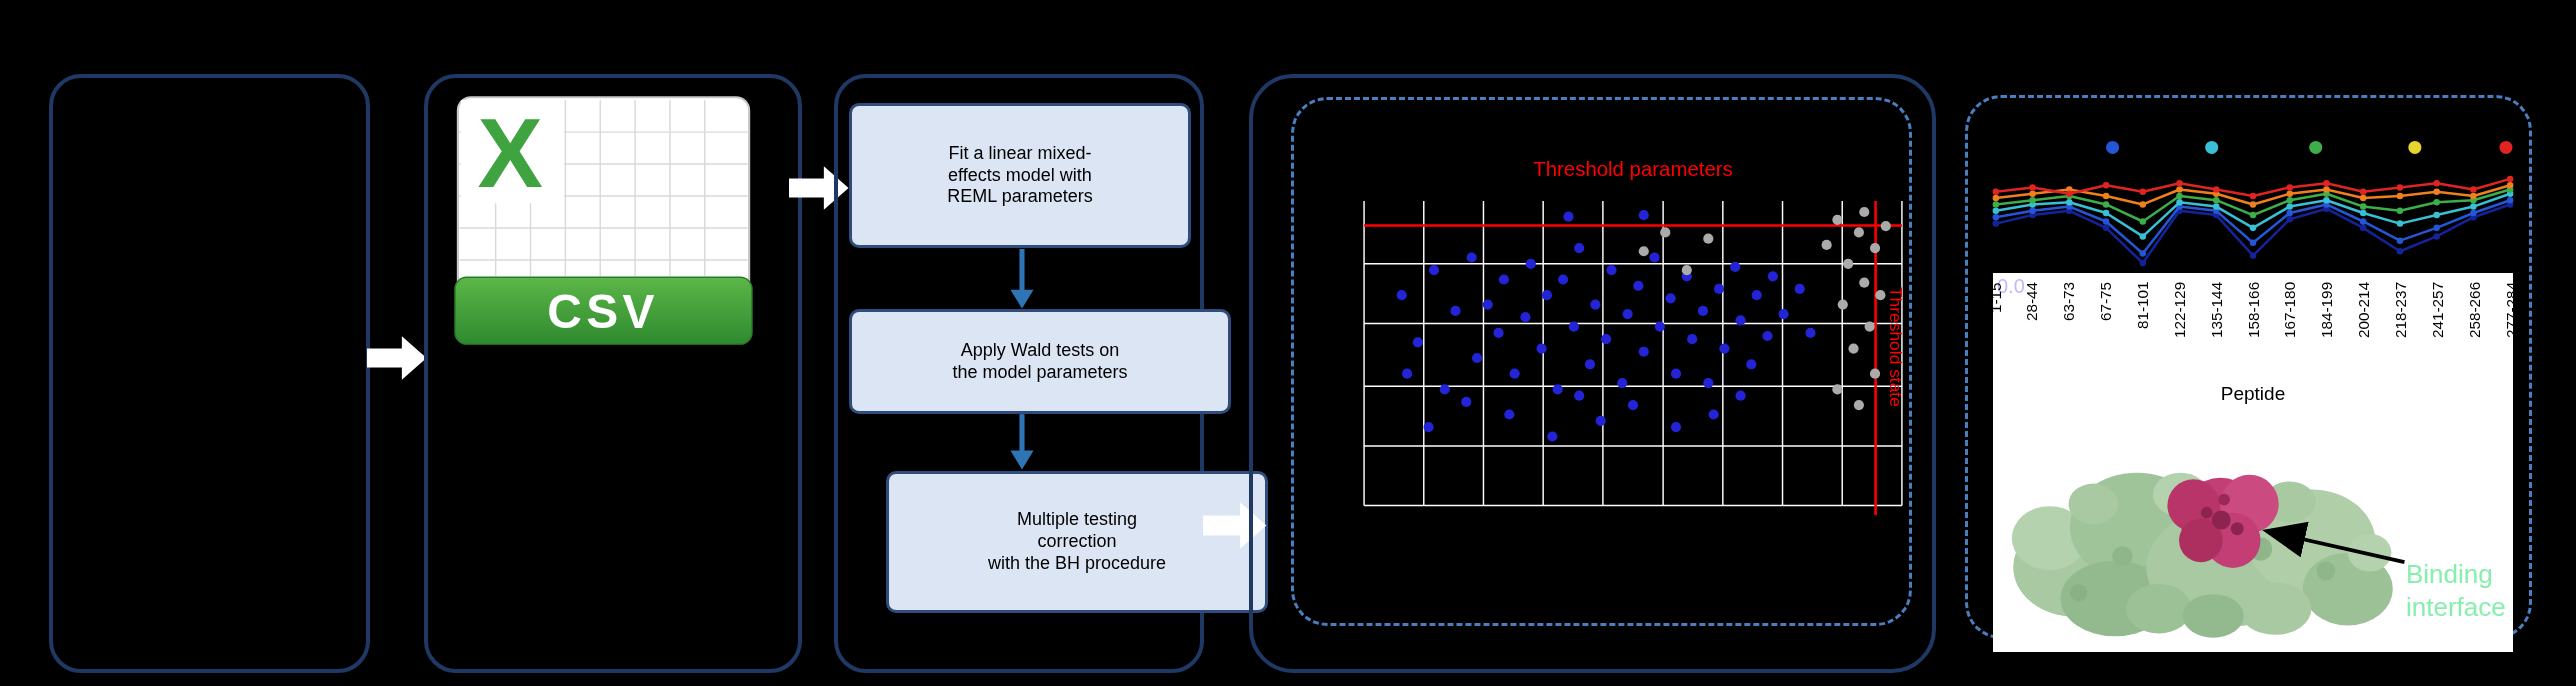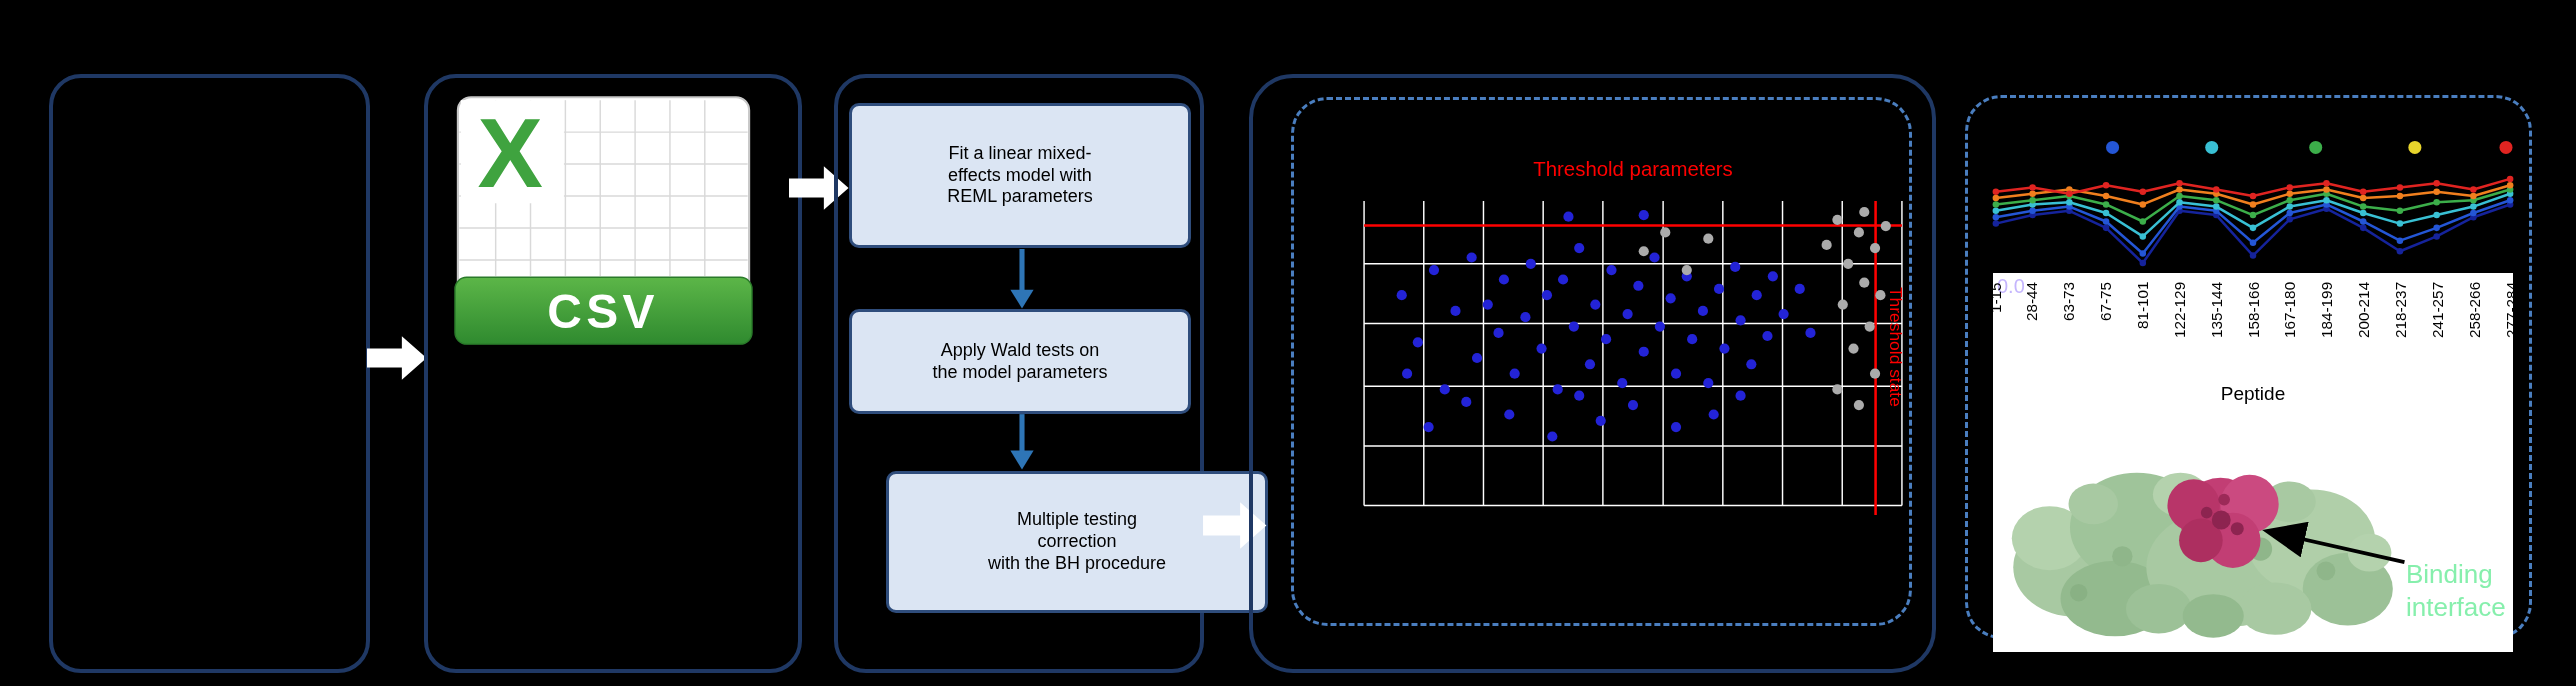--- a/index.html
+++ b/index.html
@@ -73,21 +73,21 @@
 
   <div class="step" style="left:849px;top:103px;width:342px;height:145px"><span><span>Fit a linear mixed-
 effects model with
 </span><b>REML</b><span> parameters</span></span></div>
 
   <svg style="left:1006px;top:249px" width="32" height="61" viewBox="0 0 44 84">
     <line x1="22" y1="0" x2="22" y2="58" stroke="#2e75b6" stroke-width="7"></line>
     <polygon points="6,56 38,56 22,82" fill="#2e75b6"></polygon>
   </svg>
 
-  <div class="step" style="left:849px;top:309px;width:342px;height:105px"><span><span>Apply </span><b>Wald tests</b><span> on
+  <div class="step" style="left:849px;top:309px;width:382px;height:105px"><span><span>Apply </span><b>Wald tests</b><span> on
 the model parameters</span></span></div>
 
   <svg style="left:1006px;top:414px" width="32" height="57" viewBox="0 0 44 78">
     <line x1="22" y1="0" x2="22" y2="52" stroke="#2e75b6" stroke-width="7"></line>
     <polygon points="6,50 38,50 22,76" fill="#2e75b6"></polygon>
   </svg>
 
   <div class="step" style="left:886px;top:471px;width:382px;height:142px"><span><span>Multiple testing
 correction
 with the </span><b>BH</b><span> procedure</span></span></div>

